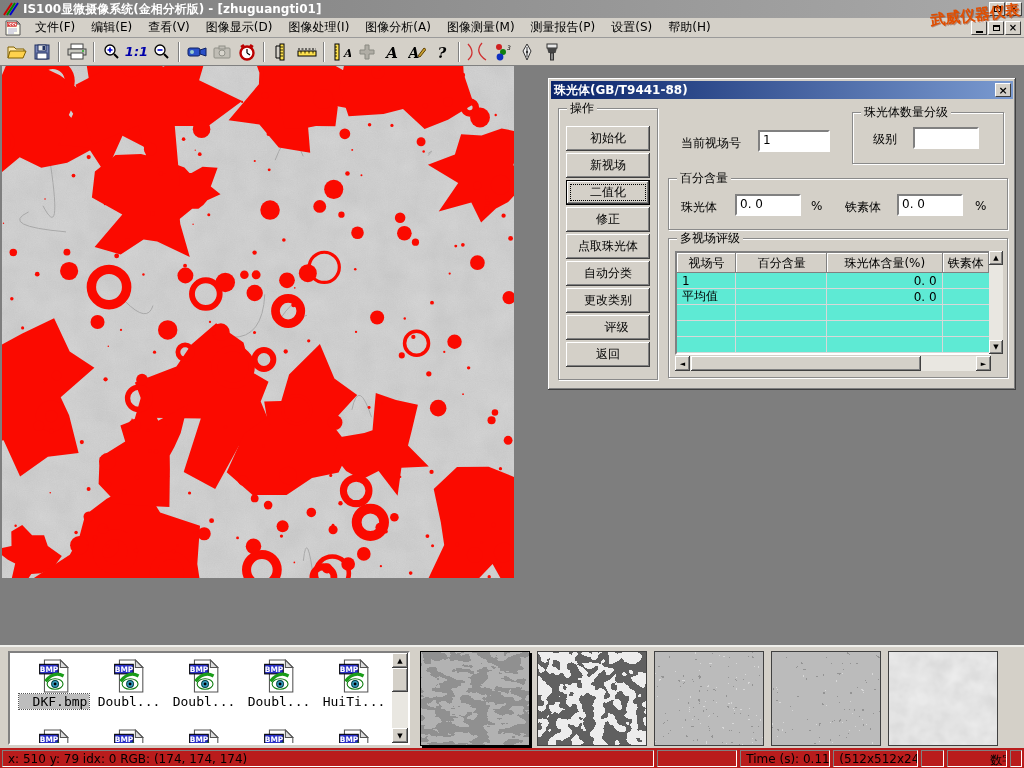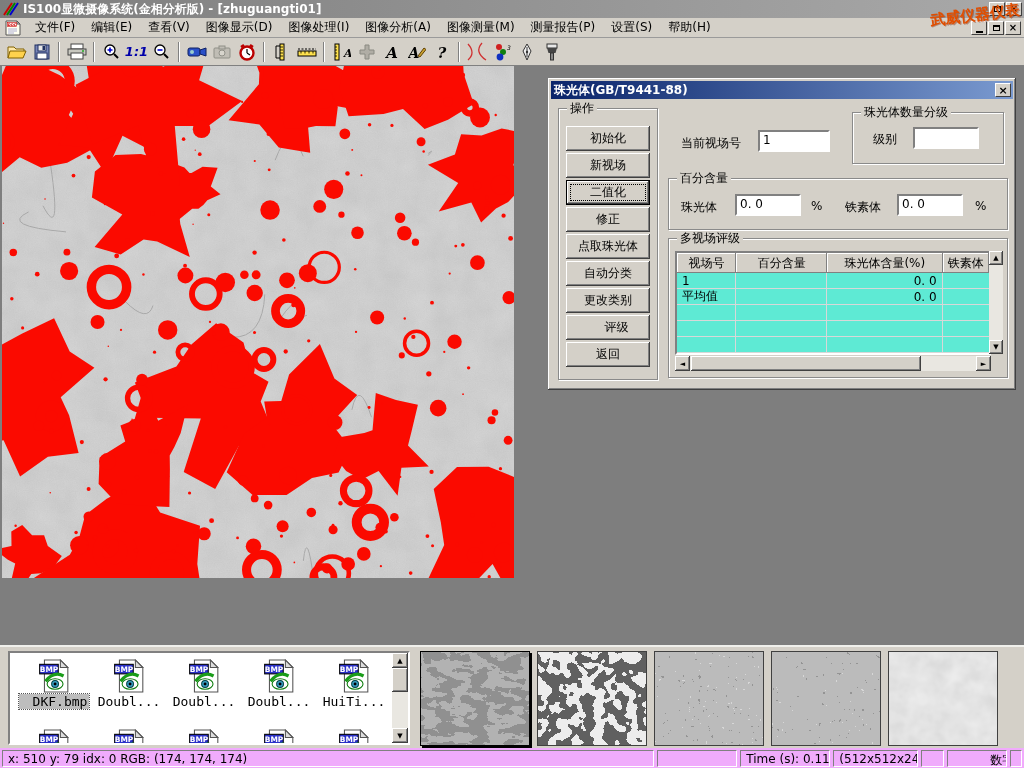--- a/index.html
+++ b/index.html
@@ -78,21 +78,21 @@
   .fitem{position:absolute;width:72px;text-align:center;}
   .ficon{width:34px;height:34px;display:block;margin:0 auto;}
   .flabel{display:inline-block;font-family:"DejaVu Sans Mono",monospace;font-size:13px;margin-top:1px;
     padding:0 2px;white-space:nowrap;}
   .flabel.sel{background:#bdbdbd;outline:1px dotted #555;padding-left:14px;}
   .fl-scroll{position:absolute;right:0;top:0;width:16px;height:100%;background:#e9e7e1;}
   .thumb{position:absolute;top:4px;width:110px;height:95px;border:1px solid #404040;background:#888;}
   .thumb.sel{border:1px solid #000;box-shadow:2px 2px 0 #000;}
 
   
-  .statusbar{position:absolute;left:0;top:748px;width:1024px;height:20px;background:#f0abfc;
+  .statusbar{position:absolute;left:0;top:748px;width:1024px;height:20px;background:#b91c1c;
     display:flex;align-items:center;gap:3px;padding:1px 2px;}
   .sp{height:17px;border:1px solid;border-color:#808080 #fff #fff #808080;padding:1px 5px;
     font-size:12px;white-space:nowrap;overflow:hidden;}
 </style>
 </head>
 <body>
 
 <div id="app">
 
   <svg width="0" height="0" style="position:absolute" aria-hidden="true">

